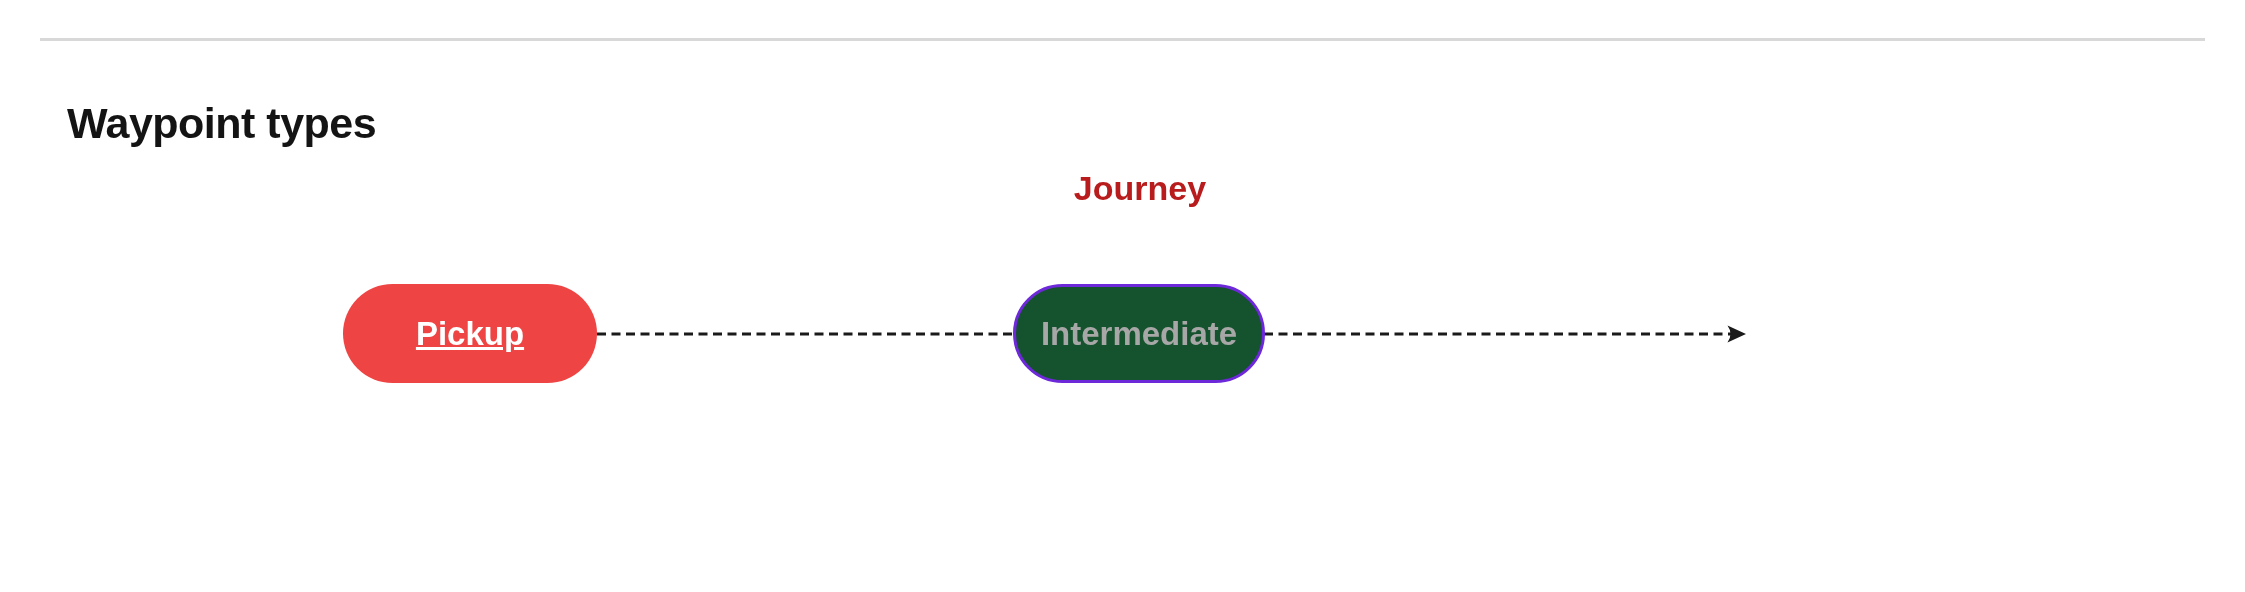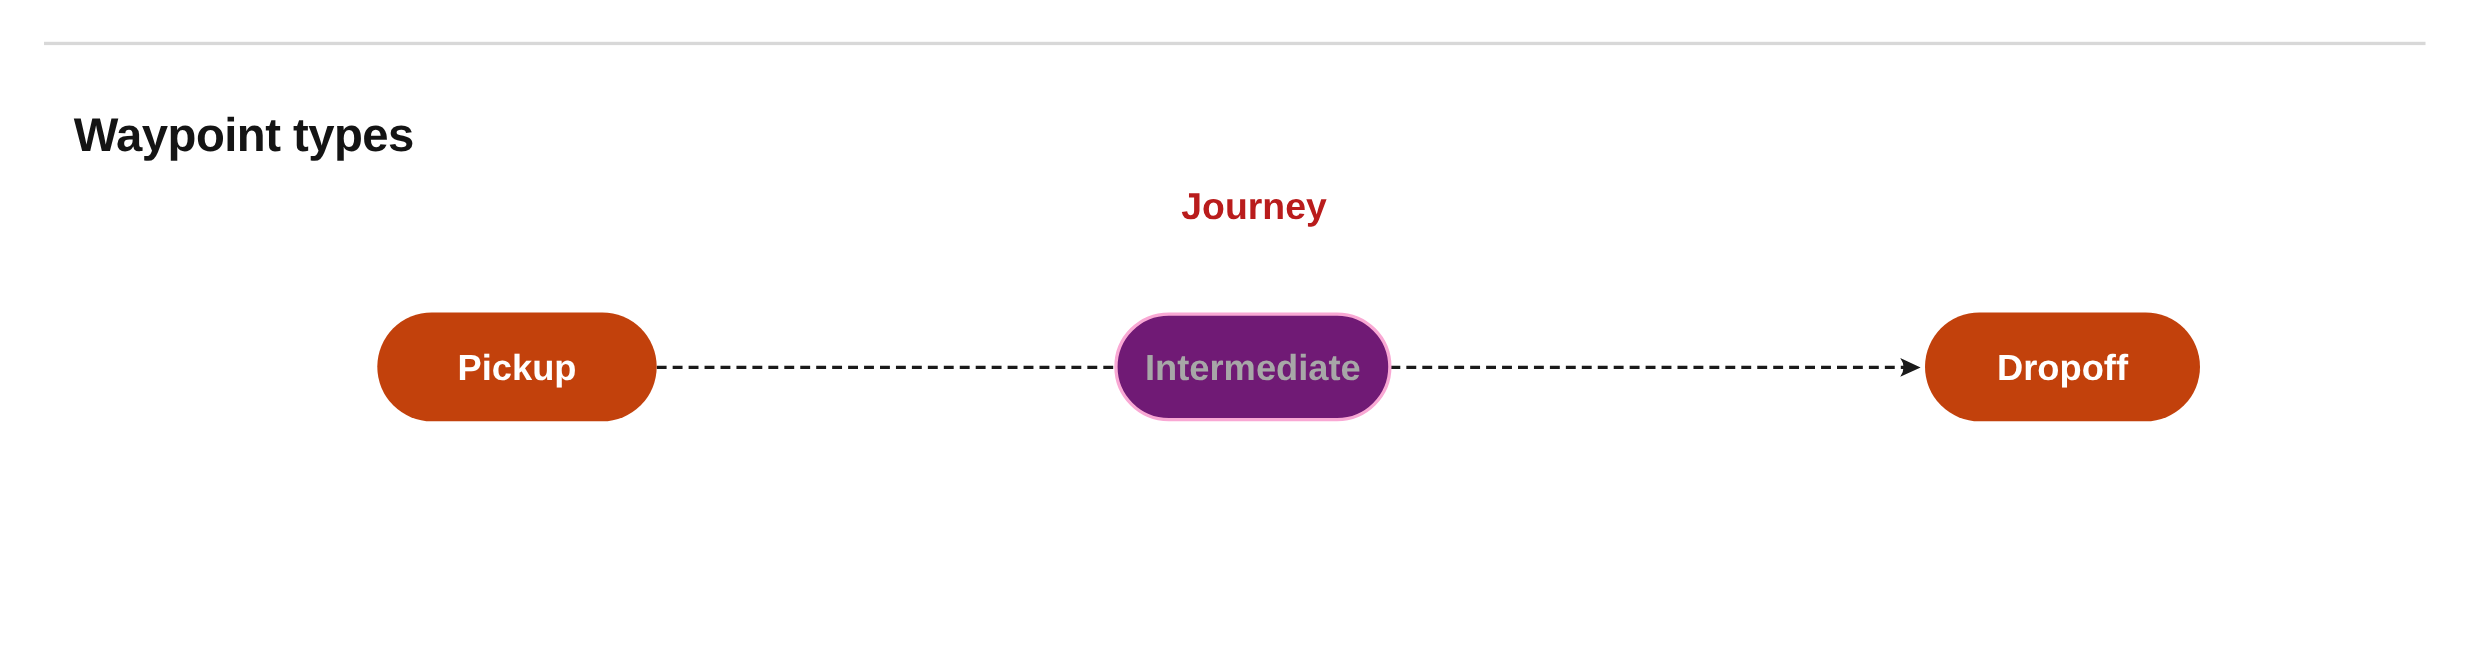--- a/index.html
+++ b/index.html
@@ -64,26 +64,27 @@
     border-radius: 50px;
     display: flex;
     align-items: center;
     justify-content: center;
     font-size: 33px;
     font-weight: bold;
     box-sizing: border-box;
     z-index: 2;
   }
   .node.filled {
-    background: #c2410c;
+    background: #ef4444;
     color: #ffffff;
+    text-decoration: underline;
   }
   .node.outlined {
-    background: #701a75;
-    border: 3px solid #f9a8d4;
+    background: #14532d;
+    border: 3px solid #6d28d9;
     color: #a7a7a7;
   }
   .node.pickup  { left: 343px;  width: 254px; }
   .node.middle  { left: 1013px; width: 252px; }
   .node.dropoff { left: 1750px; width: 250px; }
 </style>
 </head>
 <body>
 
 <div class="canvas">
@@ -100,19 +101,16 @@
   </svg>
 
   <div class="node filled pickup">
     <span>Pickup</span>
   </div>
 
   <div class="node outlined middle">
     <span>Intermediate</span>
   </div>
 
-  <div class="node filled dropoff">
-    <span>Dropoff</span>
-  </div>
 
   <div class="divider bottom"></div>
 
 </div>
 
 </body></html>

